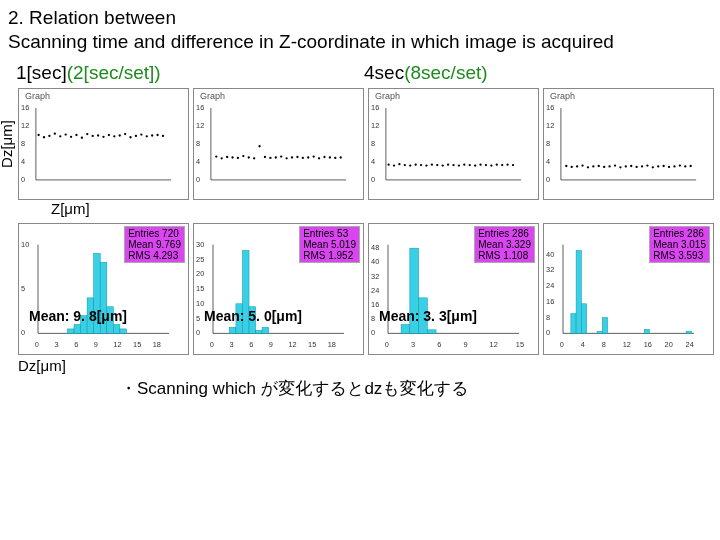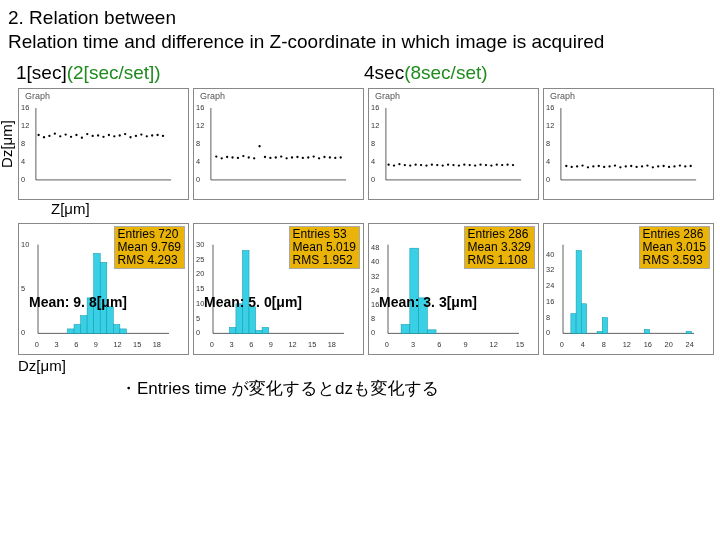--- a/index.html
+++ b/index.html
@@ -8,36 +8,36 @@
   .col-heads { display:flex; padding:4px 8px 2px 16px; font-size:19px; }
   .col-heads .hd { flex:1; white-space:nowrap; }
   .green { color:#1f8b1f; }
   .row { display:flex; position:relative; padding-left:16px; padding-right:4px; }
   .cell { flex:1; position:relative; padding:2px; }
   .rot { position:absolute; left:-2px; top:50%; transform:rotate(-90deg) translateX(-50%); transform-origin:left top; font-size:15px; white-space:nowrap; }
   .axis-x { font-size:15px; padding-left:40px; margin-top:-2px; margin-bottom:4px;margin-left:11px; }
   .mini { height:112px; border:1px solid #888; background:#fff; position:relative; }
   .mini-title { position:absolute; top:2px; left:4px; font-size:9px; color:#555; background:rgba(255,255,255,.7); padding:0 2px; }
   .hist { height:132px; border:1px solid #888; background:#fff; position:relative; }
-  .stats { position:absolute; top:2px; right:3px; font-size:12px; border:1px solid #aaa; padding:1px 3px; line-height:1.1; background:#eab308; }
-  .mean-lbl { position:absolute; font-size:14px; font-weight:bold; top:70px; left:10px; white-space:nowrap; }
+  .stats { position:absolute; top:2px; right:3px; font-size:10px; border:1px solid #aaa; padding:1px 3px; line-height:1.1; background:#d946ef; }
+  .mean-lbl { position:absolute; font-size:14px; font-weight:bold; top:84px; left:10px; white-space:nowrap; }
   .dz-lbl { font-size:15px; padding-left:18px; margin-top:0; }
   .notes { font-size:17px; padding-left:120px; margin-top:4px; line-height:1.35; }
   svg { display:block; width:100%; height:100%; }
   .ax { stroke:#000; stroke-width:.6; }
   .tick { font-size:7px; fill:#333; }
   .pts { fill:#000; }
   .bar { fill:#39d0e6; stroke:#0b99ad; stroke-width:.5; }
 </style>
 </head>
 <body>
 
 <div class="title">
   <span>2. Relation between</span><br>
-  <span>Relation time and difference in Z-coordinate in which image is acquired</span>
+  <span>Scanning time and difference in Z-coordinate in which image is acquired</span>
 </div>
 
 <div class="col-heads">
   <div class="hd"><span>1[sec]</span><span class="green">(2[sec/set])</span></div>
   <div class="hd"><span>4sec</span><span class="green">(8sec/set)</span></div>
 </div>
 
 <div class="row">
   <div class="rot">Dz[μm]</div>
   <div class="cell">
@@ -342,14 +342,14 @@
           <text x="114.2" y="115" class="tick">20</text>
           <text x="134.04" y="115" class="tick">24</text>
         </svg>
       </div>
     </div>
 </div>
 
 <div class="dz-lbl">Dz[μm]</div>
 
 <div class="notes">
-  <div>・Entries time が変化するとdzも変化する</div>
+  <div>・Scanning which が変化するとdzも変化する</div>
 </div>
 
 </body></html>

